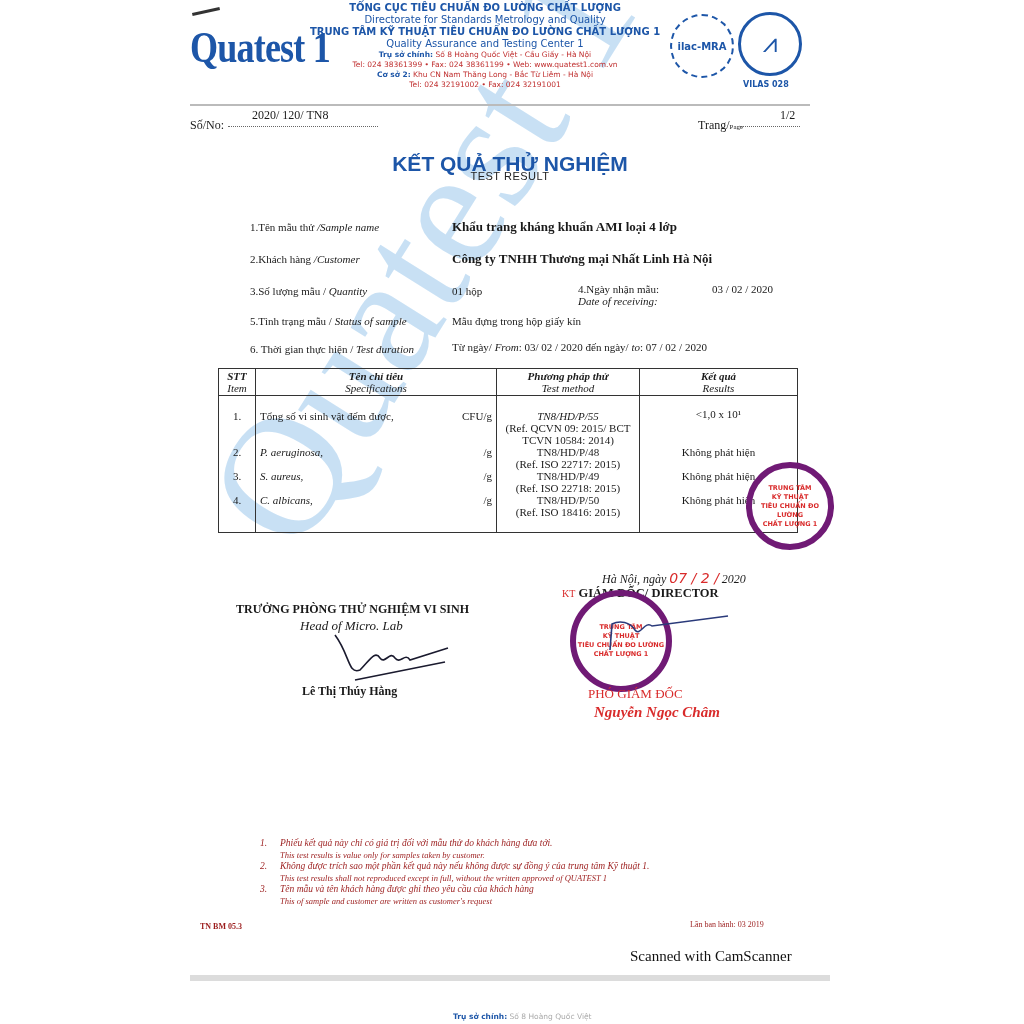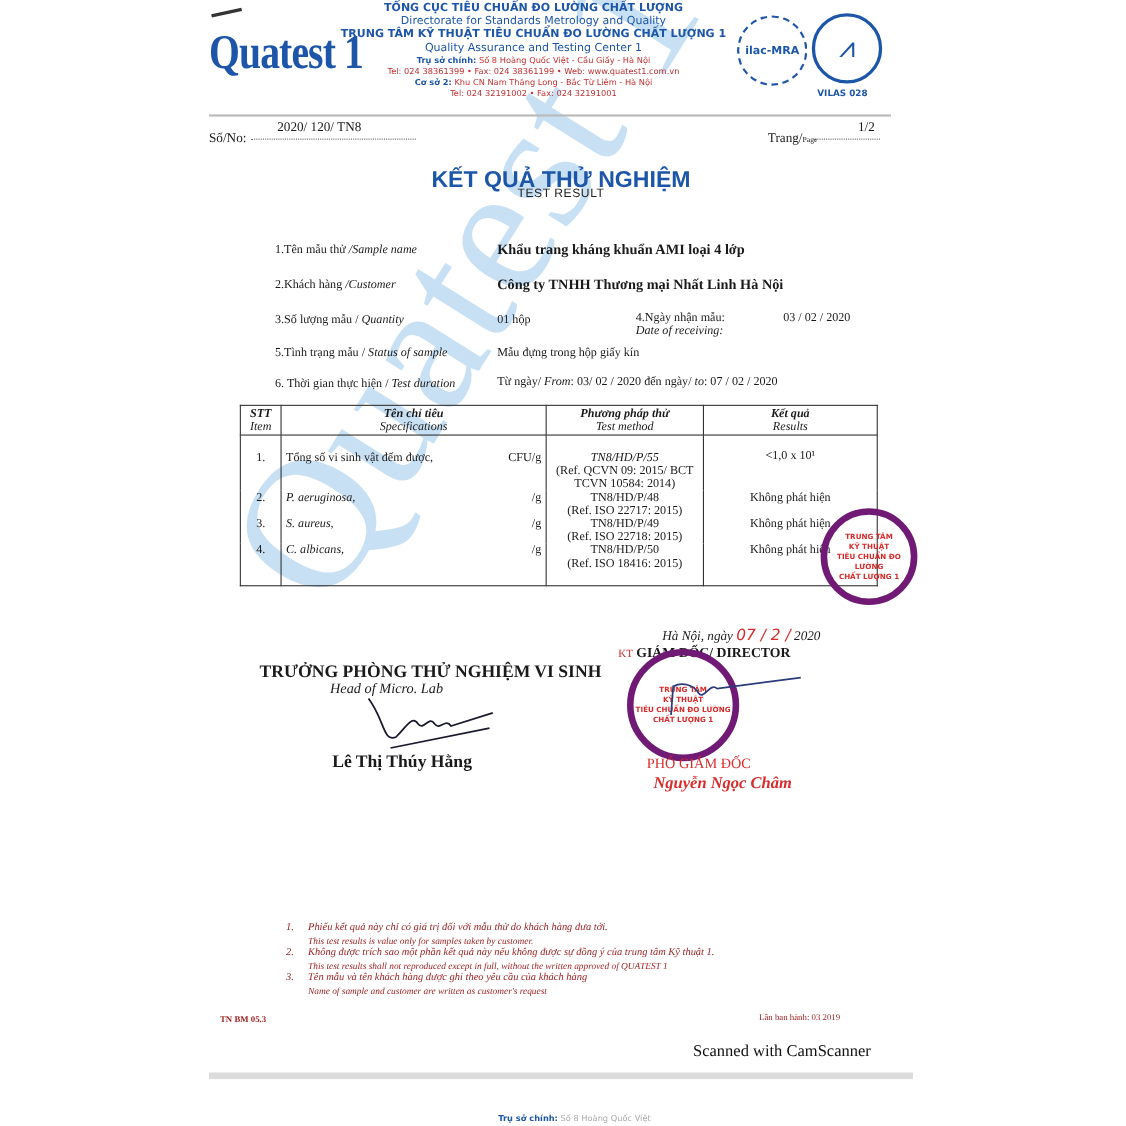--- a/index.html
+++ b/index.html
@@ -55,21 +55,21 @@
   .c-meth { width:134px; text-align:center; line-height:12px; }
   .c-res { text-align:center; }
   .spec-row { display:flex; justify-content:space-between; }
   .meth-ital { font-style:italic; }
 
   .stamp { position:absolute; border:6px solid #701a75; border-radius:50%; color:#d92b2b; font-family:"DejaVu Sans", sans-serif; font-weight:bold; text-align:center; display:flex; flex-direction:column; align-items:center; justify-content:center; }
   .stamp .in { font-size:6.5px; line-height:9px; }
   .stamp-a { left:556px; top:462px; width:76px; height:76px; }
   .stamp-b { left:380px; top:590px; width:90px; height:90px; }
 
-  .sig-left { position:absolute; font-size:16px; }
+  .sig-left { position:absolute; font-size:12px; }
   .sig-scribble { position:absolute; left:140px; top:630px; width:120px; height:60px; }
   .director-scribble { position:absolute; left:400px; top:612px; width:140px; height:40px; }
 
   .notes { position:absolute; left:70px; top:838px; font-style:italic; color:#9b1c1c; font-size:9.5px; line-height:11.5px; width:540px; }
   .notes .row { display:flex; }
   .notes .num { width:20px; }
   .notes .en { font-size:8.5px; margin-left:20px; }
   .foot-l { position:absolute; left:10px; top:922px; font-size:8px; color:#9b1c1c; font-weight:bold; }
   .foot-r { position:absolute; left:500px; top:920px; font-size:8px; color:#9b1c1c; }
   .camscan { position:absolute; left:440px; top:948px; font-size:15px; color:#111; }
@@ -246,21 +246,21 @@
           <span class="num">2.</span>
           <span>Không được trích sao một phần kết quả này nếu không được sự đồng ý của trung tâm Kỹ thuật 1.</span>
         </div>
         <div class="en">This test results shall not reproduced except in full, without the written approved of QUATEST 1</div>
       </div>
     <div>
         <div class="row">
           <span class="num">3.</span>
           <span>Tên mẫu và tên khách hàng được ghi theo yêu cầu của khách hàng</span>
         </div>
-        <div class="en">Name of sample and customer are written as customer's request</div>
+        <div class="en">This of sample and customer are written as customer's request</div>
       </div>
   </div>
   <div class="foot-l">TN BM 05.3</div>
   <div class="foot-r">Lần ban hành: 03 2019</div>
   <div class="camscan">Scanned with CamScanner</div>
 </div>
 
 <div class="sep-bar"></div>
 <div class="page2"></div>
 <div class="p2-text"><b>Trụ sở chính:</b> <span>Số 8 Hoàng Quốc Việt</span></div>

